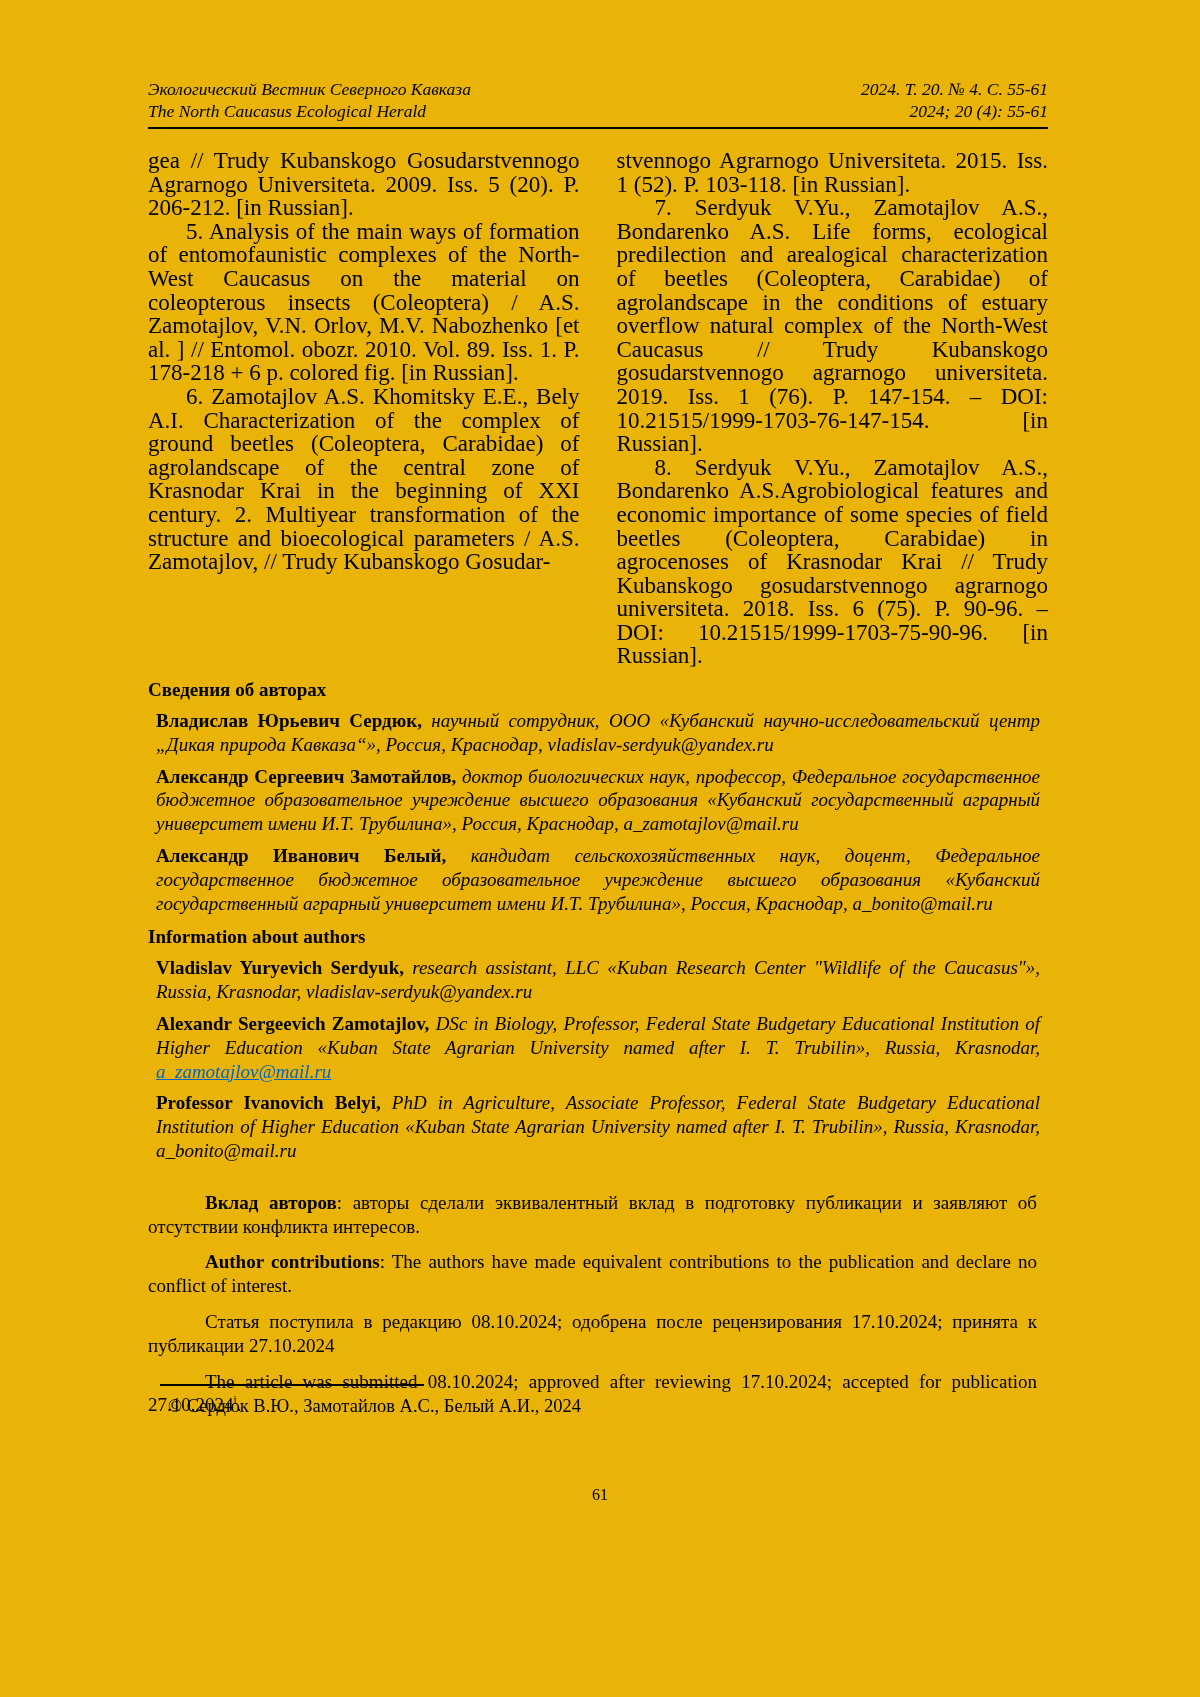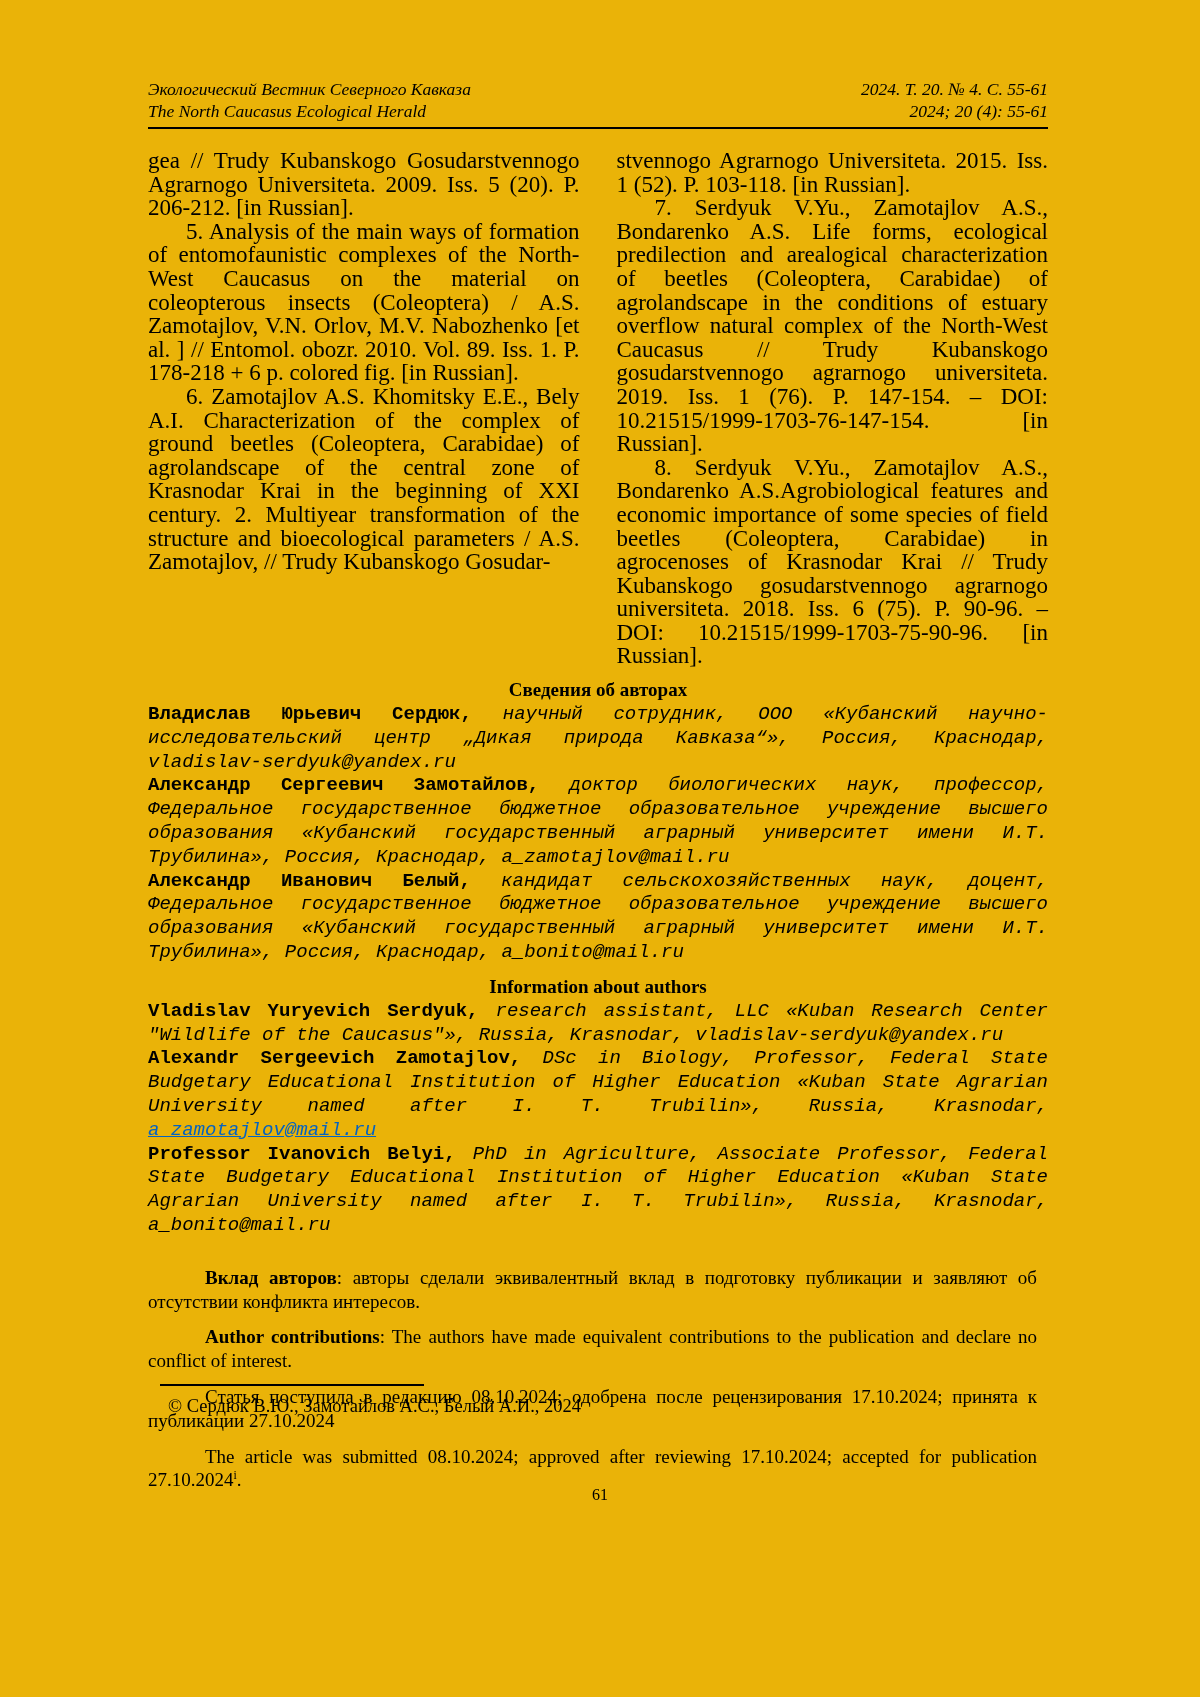--- a/index.html
+++ b/index.html
@@ -14,22 +14,22 @@
   .hrow { display: flex; justify-content: space-between; font-style: italic; font-size: 17.5px; line-height: 22px; }
   .hrule { border: 0; border-top: 2px solid #000; margin: 5px 0 0 0; }
 
   
   .columns { display: flex; gap: 37px; margin-top: 20px; }
   .col { flex: 1 1 0; text-align: justify; font-size: 23px; line-height: 23.6px; }
   .col p { margin: 0; }
   p.ind { text-indent: 38px; }
 
   
-  .center-heading { text-align: center; font-weight: bold; font-size: 19px; margin: 11px 0 2px 0; }
-  .authors p { margin: 0; text-align: justify; font-size: 19px; line-height: 23.8px; font-family: Liberation Mono, monospace; }
+  .center-heading { text-align: left; font-weight: bold; font-size: 19px; margin: 11px 0 2px 0; }
+  .authors p { margin: 8px; text-align: justify; font-size: 19px; line-height: 23.8px; }
   .authors b { font-weight: bold; }
   .authors i { font-style: italic; }
   .email-link { color: #0563C1; text-decoration: underline; font-style: italic; }
 
   
   .para { margin: 12px 11px 0 0; text-align: justify; font-size: 19px; line-height: 23.8px; text-indent: 57px; }
   .para.first { margin-top: 28px; }
   .para b { font-weight: bold; }
   sup { font-size: 0.62em; line-height: 0; }
 

